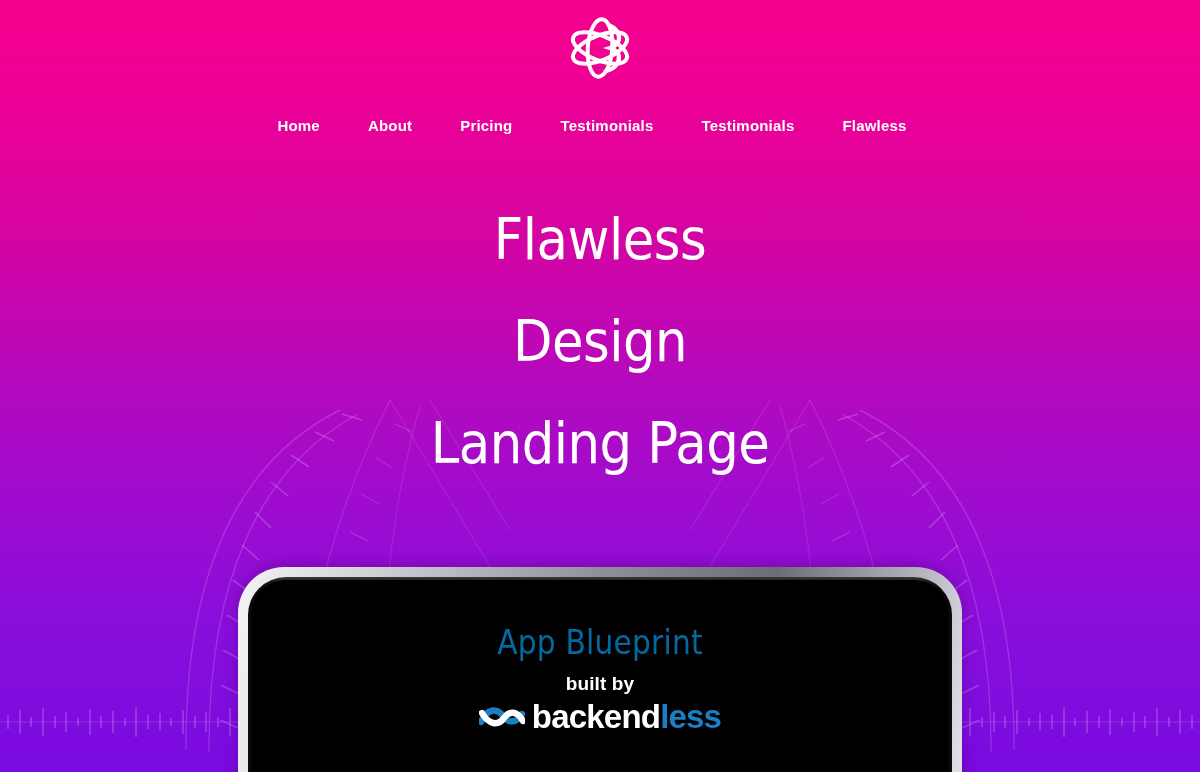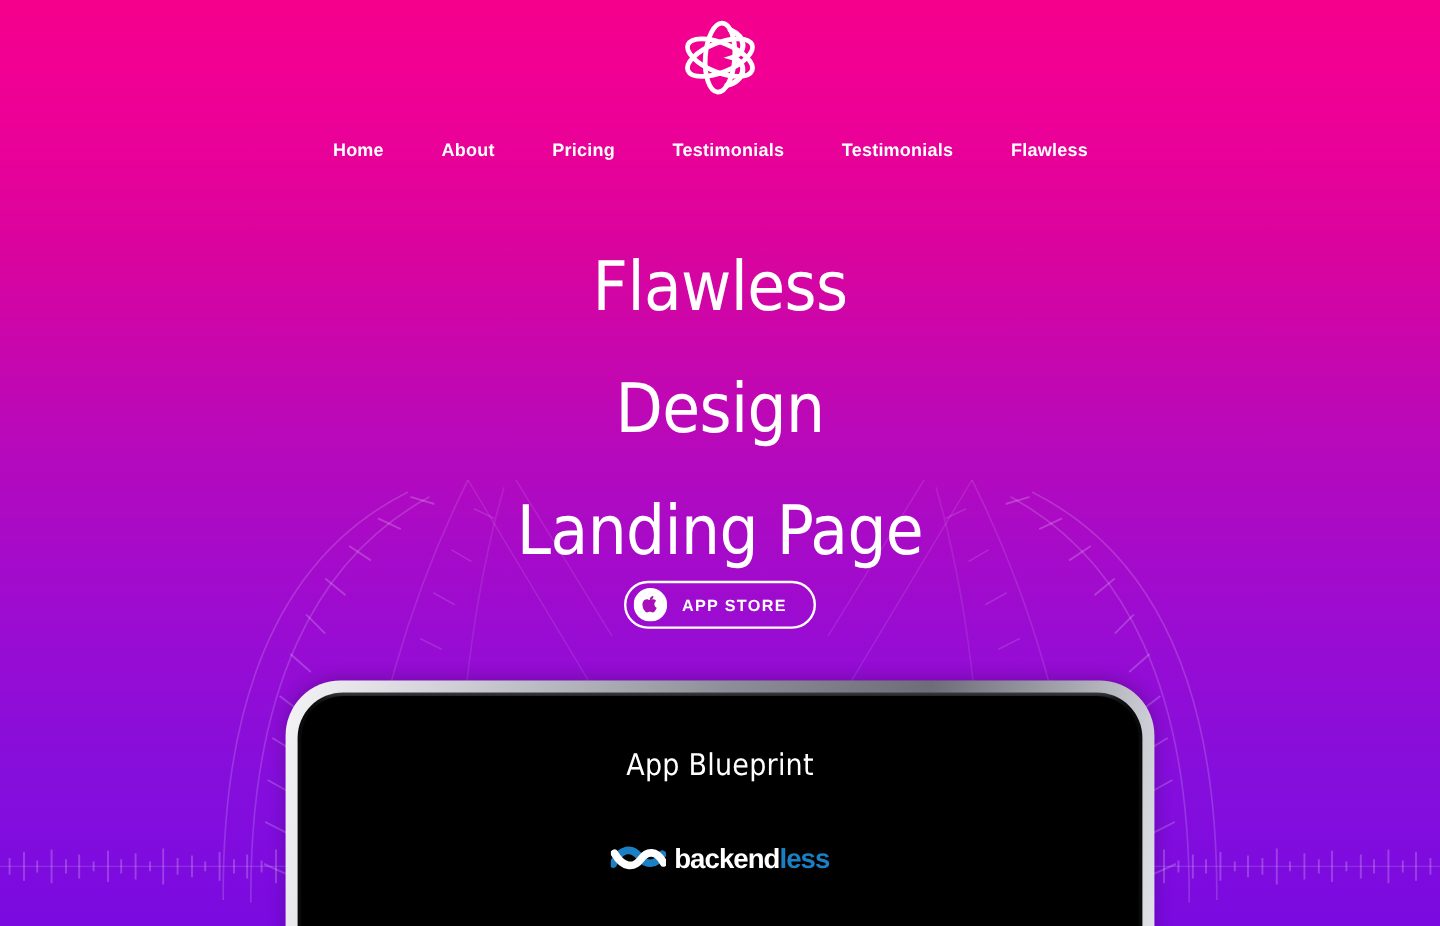--- a/index.html
+++ b/index.html
@@ -121,42 +121,42 @@
   .phone-screen {
     position:relative;
     width:100%; height:100%;
     border-radius:35px 35px 0 0;
     background:#000000;
     overflow:hidden;
   }
   .screen-title {
     position:absolute; top:43px; left:0; right:0;
     text-align:center;
-    color:#ffffff;
+    color:#0369a1;
     font-family:"DejaVu Sans Condensed","Liberation Sans", sans-serif;
     font-weight:400;
-    font-size:25px;
+    font-size:33px;
     letter-spacing:.2px;
   }
   .screen-sub {
     position:absolute; top:93px; left:0; right:0;
     text-align:center;
     color:#ffffff;
     font-size:19px;
     font-weight:bold;
     letter-spacing:.1px;
   }
   .screen-brand {
     position:absolute; top:120px; left:0; right:0;
     display:flex; align-items:center; justify-content:center;
     gap:7px;
   }
   .brand-mark { width:46px; height:30px; flex:0 0 auto; }
   .brand-text {
-    font-size:23px;
+    font-size:33px;
     font-weight:bold;
     letter-spacing:-0.8px;
     line-height:1;
   }
   .brand-text .w { color:#ffffff; }
   .brand-text .b { color:#1B7FC4; }
 </style>
 </head>
 <body>
 
@@ -328,39 +328,30 @@
   </nav>
 
   <h1 class="headline">
     <span class="line">Flawless</span>
     <span class="line">Design</span>
     <span class="line">Landing Page</span>
   </h1>
 
   <div class="stores">
 
-    <button class="store-btn">
-      <span class="store-ico">
-        <svg width="28" height="28" viewBox="0 0 28 28">
-          <circle cx="14" cy="14" r="14" fill="#ffffff"></circle>
-          <path d="M17.6 14.7c0-2 1.6-2.9 1.7-3-0.9-1.4-2.4-1.5-2.9-1.6-1.2-0.1-2.4 0.7-3 0.7-0.6 0-1.6-0.7-2.6-0.7-1.3 0-2.6 0.8-3.3 2-1.4 2.4-0.4 6 1 8 0.7 1 1.5 2.1 2.5 2 1 0 1.4-0.6 2.6-0.6 1.2 0 1.5 0.6 2.6 0.6 1.1 0 1.8-1 2.4-2 0.8-1.1 1.1-2.2 1.1-2.3-0.1 0-2.1-0.8-2.1-3.1z" fill="#a80fb8" transform="translate(0,-1.4) scale(0.92) translate(1.2,1.6)"></path>
-          <path d="M15.9 8.6c0.5-0.7 0.9-1.6 0.8-2.6-0.8 0-1.8 0.5-2.4 1.2-0.5 0.6-1 1.6-0.8 2.5 0.9 0.1 1.8-0.4 2.4-1.1z" fill="#a80fb8" transform="translate(0,-0.2) scale(0.92) translate(1.2,1.4)"></path>
-        </svg>
-      </span>
-      <span class="store-label">APP STORE</span>
-    </button>
 
   </div>
 
   <div class="phone">
     <div class="phone-inner">
       <div class="phone-screen">
 
         <div class="screen-title">App Blueprint</div>
 
+        <div class="screen-sub">built by</div>
 
         <div class="screen-brand">
           <svg class="brand-mark" viewBox="0 0 46 30">
             <path d="M2 20 C 8 6, 18 6, 24 14 C 29 21, 37 22, 43 12" fill="none" stroke="#1B7FC4" stroke-width="6.4" stroke-linecap="round"></path>
             <path d="M3 11 C 10 23, 19 24, 25 16 C 30 9, 38 8, 44 19" fill="none" stroke="#ffffff" stroke-width="6.4" stroke-linecap="round"></path>
           </svg>
           <span class="brand-text">
             <span class="w">backend</span><span class="b">less</span>
           </span>
         </div>

